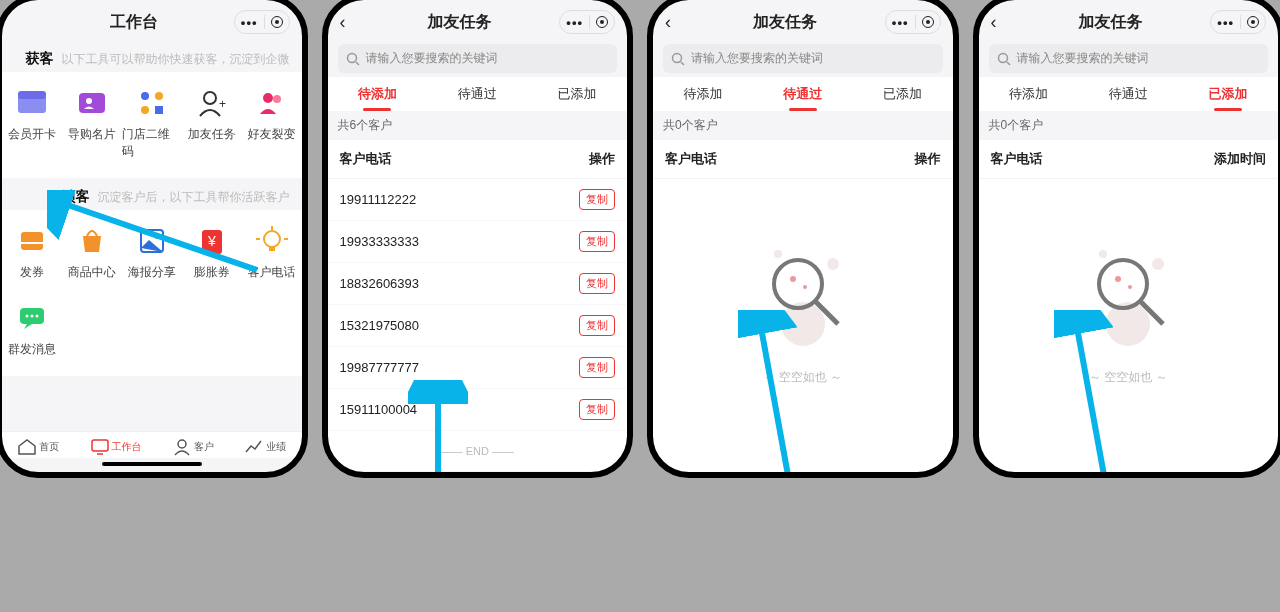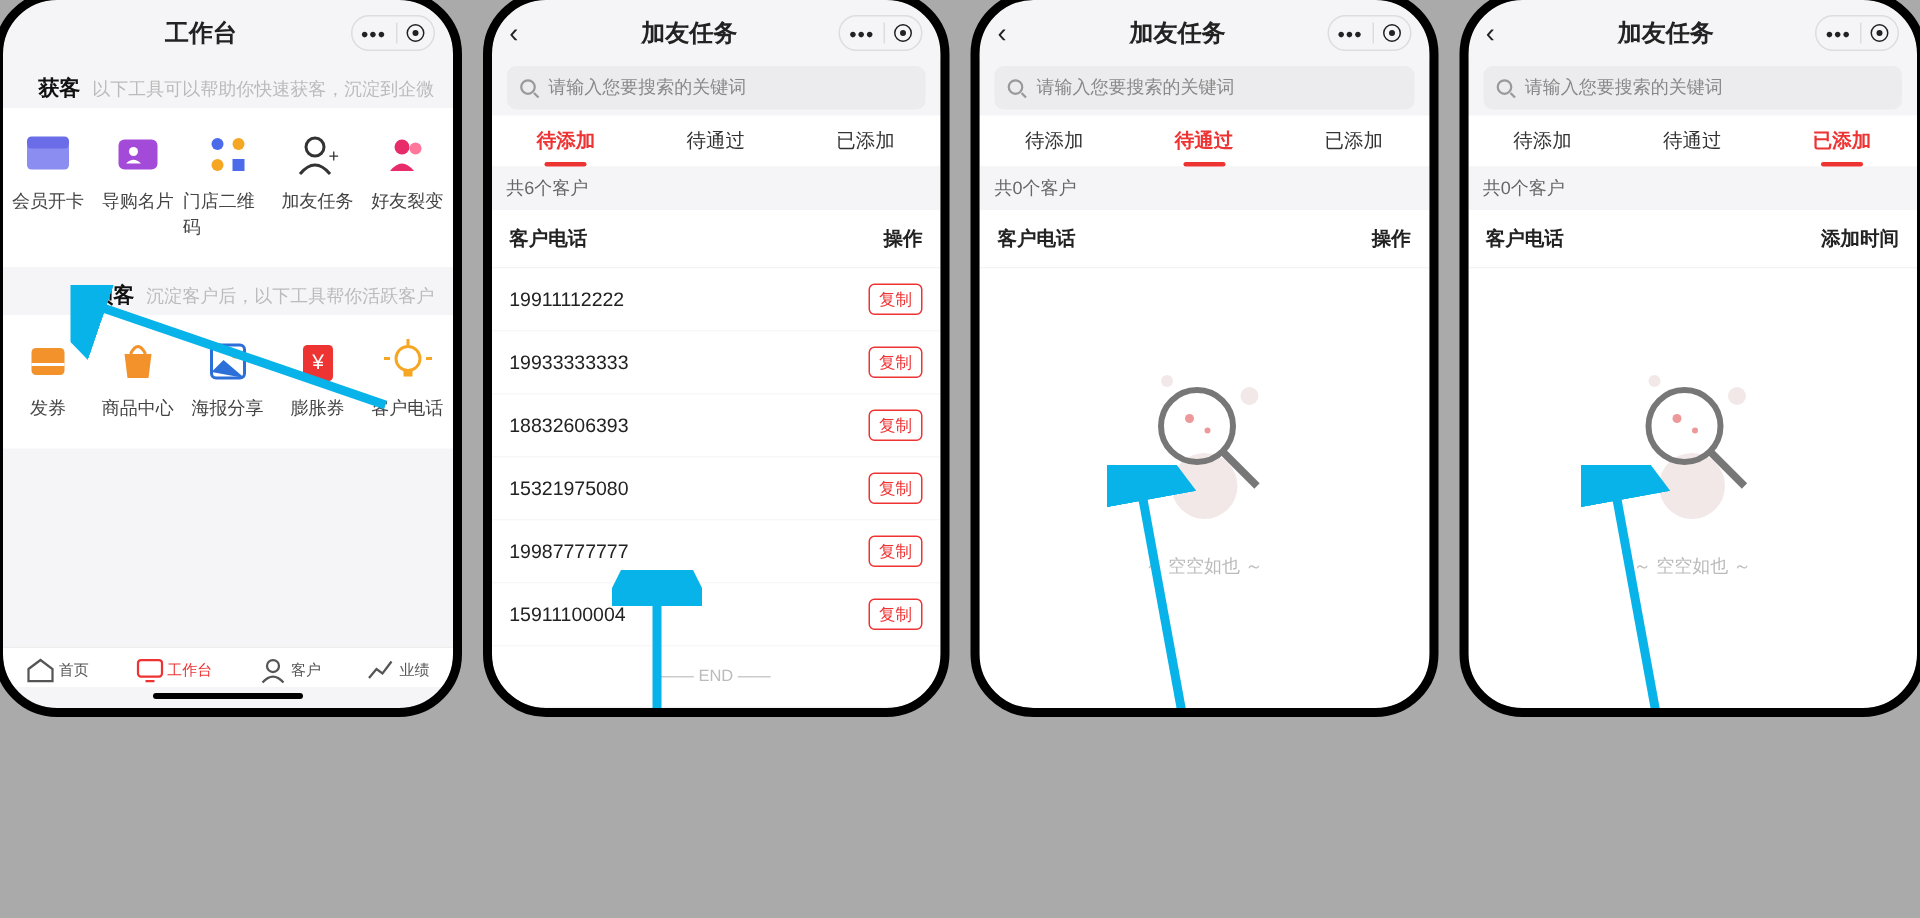--- a/index.html
+++ b/index.html
@@ -229,20 +229,32 @@
           <svg width="34" height="34">
             <circle cx="17" cy="15" r="8" fill="none" stroke="#f5a623" stroke-width="2"></circle>
             <rect x="14" y="23" width="6" height="4" fill="#f5a623"></rect>
             <line x1="17" y1="2" x2="17" y2="6" stroke="#f5a623" stroke-width="2"></line>
             <line x1="5" y1="15" x2="1" y2="15" stroke="#f5a623" stroke-width="2"></line>
             <line x1="29" y1="15" x2="33" y2="15" stroke="#f5a623" stroke-width="2"></line>
           </svg>
         </span>
         <span class="lbl">客户电话</span>
       </div>
+    <div class="tool">
+        <span class="ico">
+          <svg width="34" height="34">
+            <rect x="5" y="7" width="24" height="16" rx="4" fill="#2ecc71"></rect>
+            <path d="M12 23 l-3 5 l8 -5" fill="#2ecc71"></path>
+            <circle cx="12" cy="15" r="1.5" fill="#fff"></circle>
+            <circle cx="17" cy="15" r="1.5" fill="#fff"></circle>
+            <circle cx="22" cy="15" r="1.5" fill="#fff"></circle>
+          </svg>
+        </span>
+        <span class="lbl">群发消息</span>
+      </div>
     <div></div>
   </div>
 
 
   <div class="bottom-nav">
     <div class="nav-item">
         <svg width="20" height="18">
           <path d="M2 8 l8 -6 l8 6 v8 h-16 z" fill="none" stroke="#555" stroke-width="1.5"></path>
         </svg>
         <span>首页</span>

